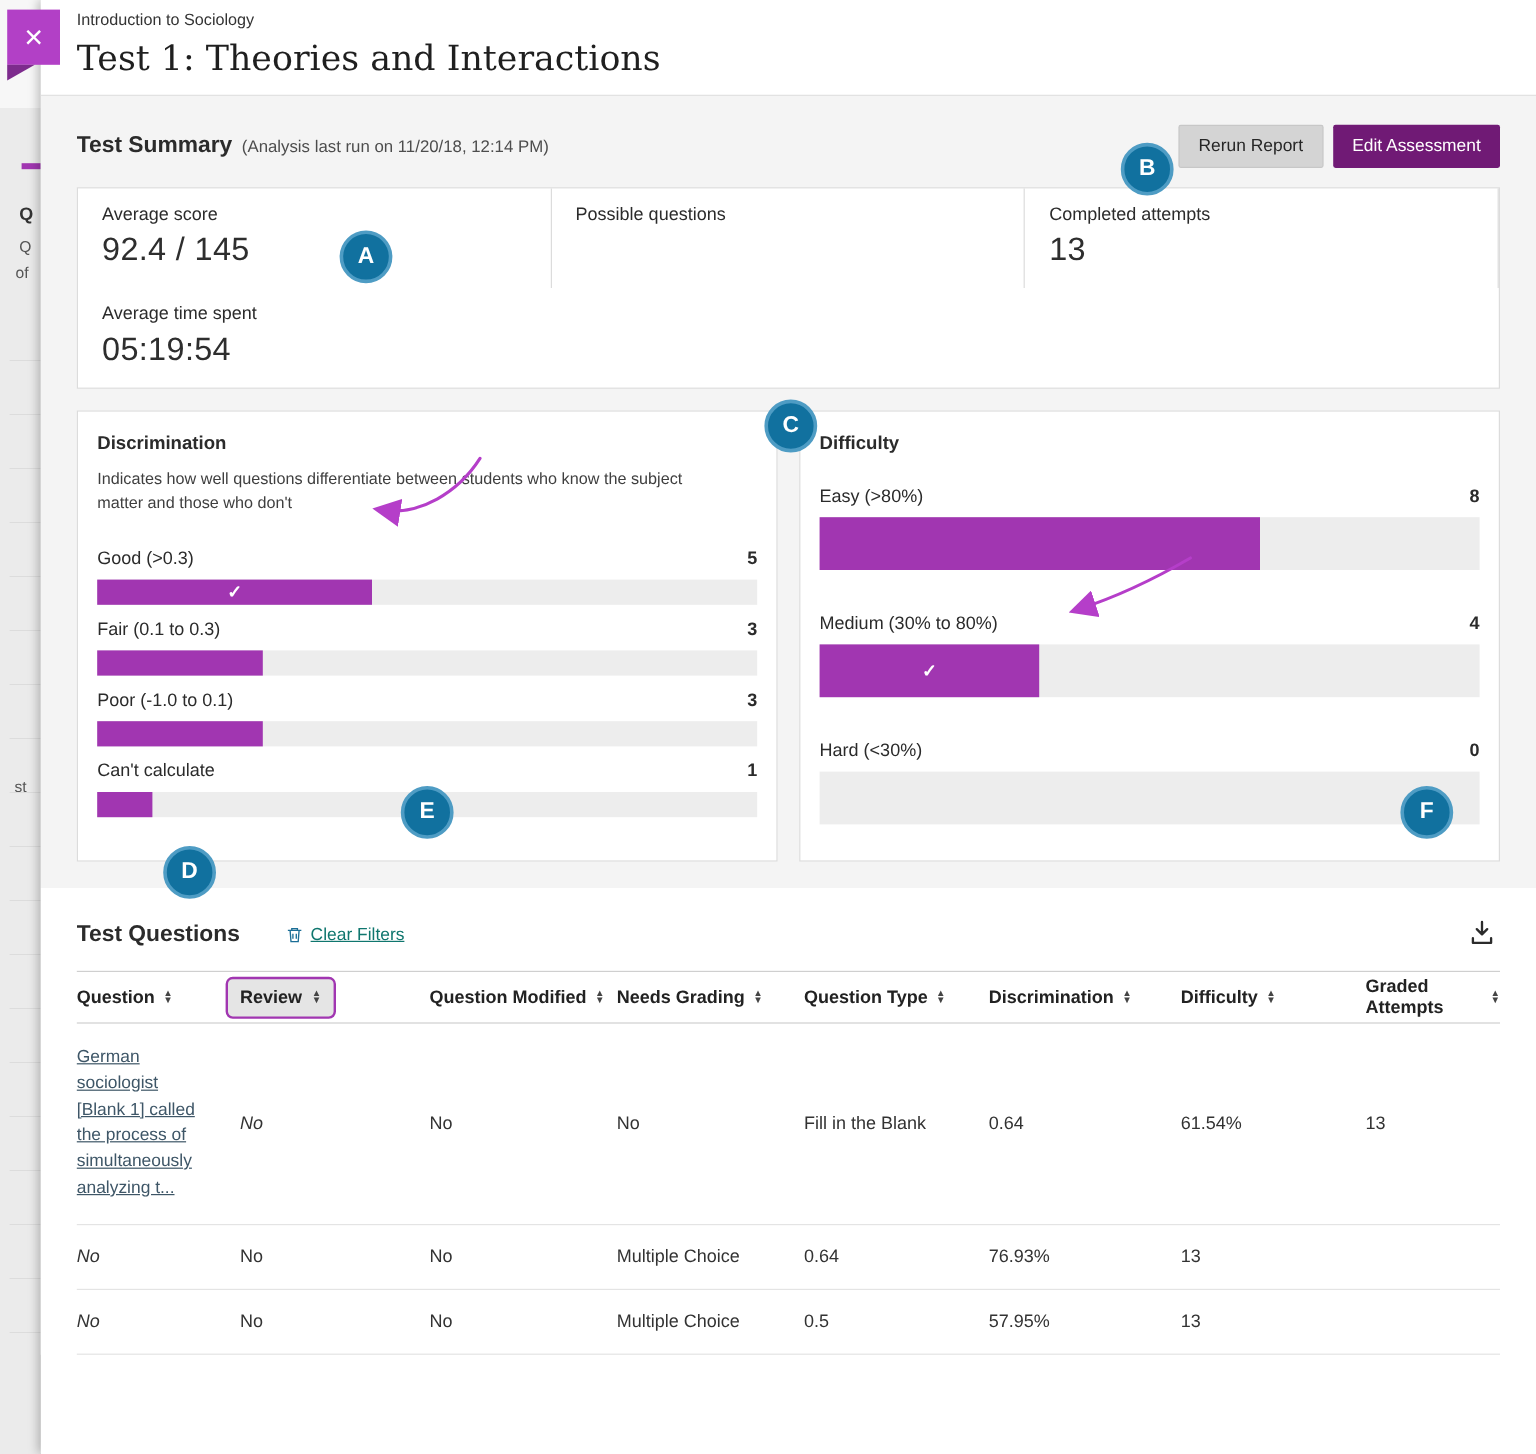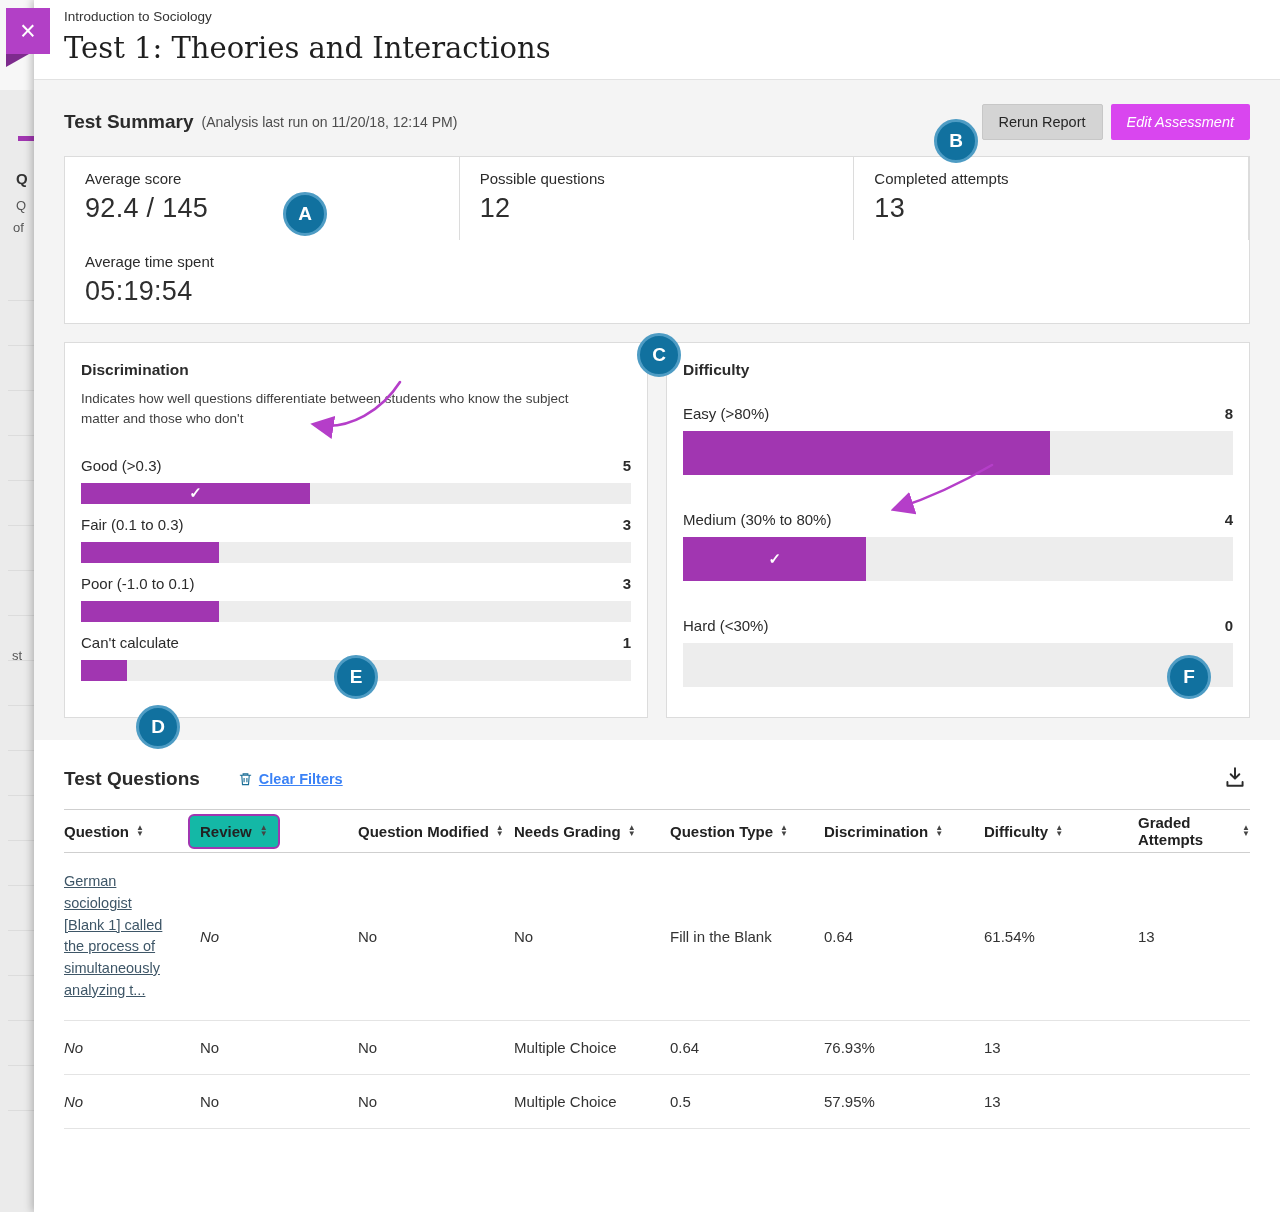--- a/index.html
+++ b/index.html
@@ -30,21 +30,21 @@
   .page-title { font-family:"DejaVu Serif", serif; font-size:29px; font-weight:500; color:#1f1f1f; margin-top:7px; }
 
   
   .gray-section { background:#f4f4f4; border-top:1px solid #e2e2e2; padding:0 30px 22px 30px; }
   .summary-row { display:flex; align-items:center; padding:24px 0 16px 0; }
   .summary-title { font-size:19px; font-weight:bold; color:#2b2b2b; }
   .summary-sub { font-size:14px; color:#4d4d4d; margin-left:8px; }
   .actions { margin-left:auto; display:flex; gap:8px; }
   .btn { font-size:14.5px; padding:9px 16px; border:none; border-radius:2px; cursor:pointer; font-family:inherit; }
   .btn-secondary { background:#d4d4d4; color:#262626; border:1px solid #c7c7c7; }
-  .btn-primary { background:#d946ef; color:#fff;font-style:italic; }
+  .btn-primary { background:#701a75; color:#fff; }
 
   .stat-cards { display:grid; grid-template-columns:repeat(3,1fr); background:#fff; border:1px solid #dcdcdc; }
   .stat-cell { padding:13px 20px 16px 20px; border-right:1px solid #dcdcdc; }
   .stat-cell:last-child { border-right:none; }
   .stat-label { font-size:15px; color:#2b2b2b; }
   .stat-value { font-size:27px; font-weight:300; color:#2e2e2e; margin-top:6px; letter-spacing:0.3px; }
 
   
   .charts { display:grid; grid-template-columns:1fr 1fr; gap:18px; margin-top:18px; }
   .chart-panel { background:#fff; border:1px solid #dcdcdc; padding:18px 16px 30px 16px; position:relative; }
@@ -59,32 +59,32 @@
   .track { background:#ededed; width:100%; }
   .disc .track { height:21px; }
   .diff .track { height:44px; }
   .fill { background:#a136b1; height:100%; display:flex; align-items:center; justify-content:center; }
   .check { color:#fff; font-size:15px; font-weight:bold; }
 
   
   .questions-section { background:#fff; padding:0 30px; }
   .q-header { display:flex; align-items:center; padding:22px 0 14px 0; }
   .q-title { font-size:19px; font-weight:bold; color:#2b2b2b; }
-  .clear-filters { display:inline-flex; align-items:center; gap:6px; margin-left:38px; color:#3b82f6;
-    font-size:14.5px; font-weight:700; text-decoration:underline; cursor:pointer;justify-content:center; }
+  .clear-filters { display:inline-flex; align-items:center; gap:6px; margin-left:38px; color:#0f766e;
+    font-size:14.5px; font-weight:400; text-decoration:underline; cursor:pointer;justify-content:center; }
   .download-btn { margin-left:auto; background:none; border:none; cursor:pointer; padding:2px; }
 
   .table { width:100%; }
   .cols { display:grid; grid-template-columns:136px 158px 156px 156px 154px 160px 154px 112px; align-items:center; }
   .thead { border-top:1px solid #cfcfcf; border-bottom:1px solid #cfcfcf; min-height:44px; }
   .th { font-size:15px; font-weight:bold; color:#222; display:flex; align-items:center; gap:7px; cursor:pointer; }
   .sort { display:inline-flex; flex-direction:column; line-height:0; }
   .sort span { font-size:8px; line-height:6.5px; color:#444; }
   .review-box { display:inline-flex; align-items:center; gap:8px; border:2px solid #a136b1; border-radius:6px;
-    padding:7px 10px; margin-left:-12px; background:#14b8a6; }
+    padding:7px 10px; margin-left:-12px; background:#e5e5e5; }
 
   .trow { border-bottom:1px solid #e4e4e4; padding:18px 0; font-size:15px; color:#333; }
   .q-link { display:inline-block; width:112px; color:#3e5667; text-decoration:underline; font-size:14.5px;
     line-height:1.5; cursor:pointer; }
   .cell-italic { font-style:italic; }
 
   
   .overlay { position:absolute; left:0; top:0; width:100%; height:100%; pointer-events:none; z-index:20; }
   .callout { position:absolute; width:44px; height:44px; border-radius:50%; background:#11719f;
     border:3px solid #4e9cc4; color:#fff; font-size:19px; font-weight:bold;
@@ -130,21 +130,20 @@
         </div>
       </div>
 
       <div class="stat-cards">
         <div class="stat-cell">
           <div class="stat-label">Average score</div>
           <div class="stat-value">92.4 / 145</div>
         </div>
         <div class="stat-cell">
           <div class="stat-label">Possible questions</div>
-          <div class="stat-value">12</div>
         </div>
         <div class="stat-cell">
           <div class="stat-label">Completed attempts</div>
           <div class="stat-value">13</div>
         </div>
         <div class="stat-cell">
           <div class="stat-label">Average time spent</div>
           <div class="stat-value">05:19:54</div>
         </div>
       </div>

